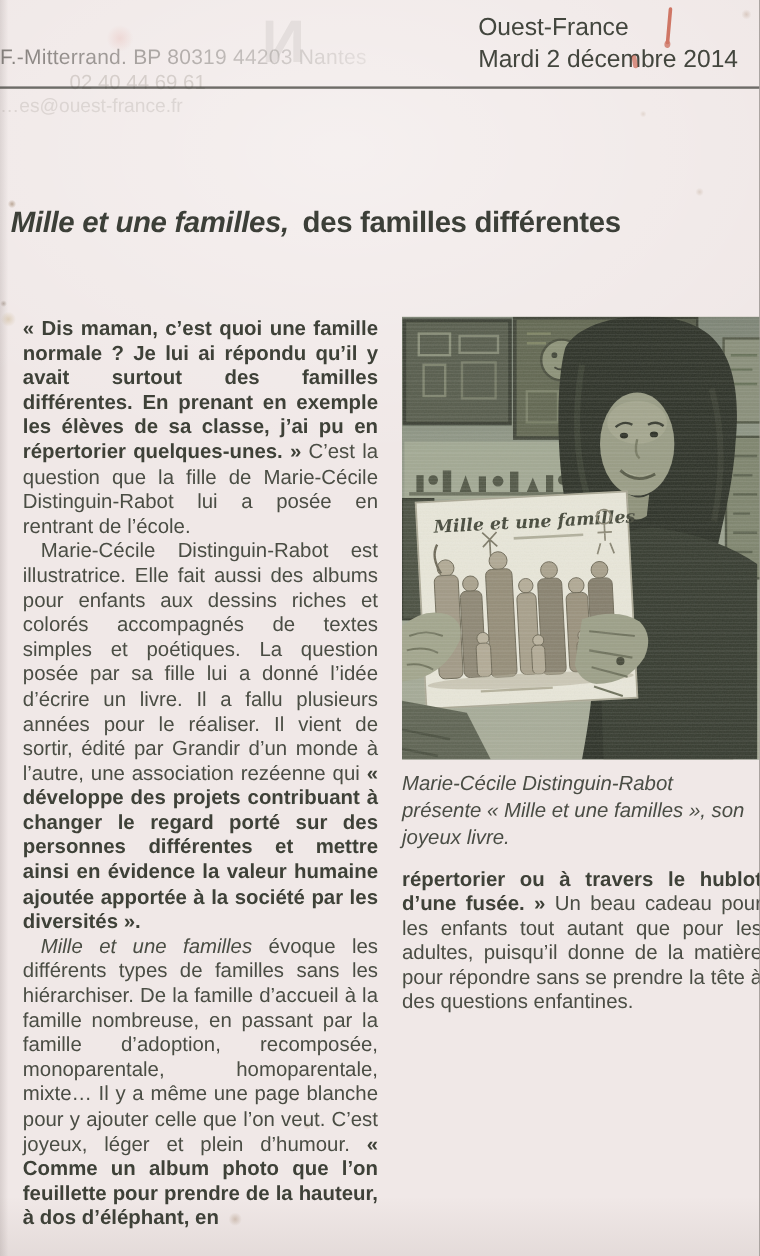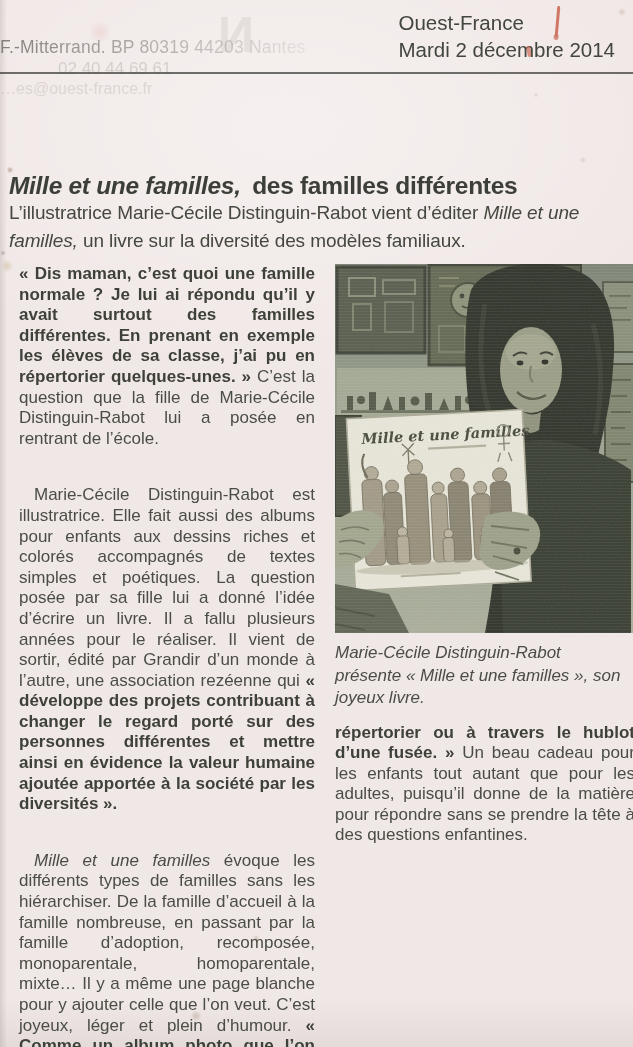--- a/index.html
+++ b/index.html
@@ -57,21 +57,21 @@
   .standfirst{
     position:absolute;left:9px;top:199px;width:613px;
     font-size:19px;line-height:28px;letter-spacing:-.1px;color:#45483f;
   }
   .seg-italic{font-style:italic;}
   .seg-bold{font-weight:700;color:#3e4138;}
   
   .columns{position:absolute;left:19px;top:264px;width:616px;display:flex;gap:20px;}
   .col{width:300px;}
   .body-para{margin:0;font-size:17px;line-height:20.6px;text-align:justify;hyphens:auto;-webkit-hyphens:auto;}
-  .body-para.indent{text-indent:15px;margin-top:36px;}
+  .body-para.indent{text-indent:15px;}
   
   .photo-wrap{position:relative;width:302px;height:369px;overflow:hidden;background:#9aa08e;}
   .photo-wrap::after{
     content:"";position:absolute;inset:0;pointer-events:none;
     background:repeating-linear-gradient(0deg, rgba(255,255,255,.055) 0 1px, rgba(0,0,0,0) 1px 3px);
   }
   .caption{
     margin-top:9px;width:290px;font-style:italic;
     font-size:17px;line-height:22.5px;color:#4a4d45;
   }
@@ -91,23 +91,20 @@
     <div>Ouest-France</div>
     <div>Mardi 2 décembre 2014</div>
   </div>
   <div class="red-stroke"></div>
   <div class="red-tick"></div>
 
   <div class="rule"></div>
 
   <h1 class="headline"><span class="hl-italic">Mille et une familles,</span><span> des familles différentes</span></h1>
 
-  <div class="standfirst">
-      <p class="body-para" style="font-size: inherit; line-height: inherit; text-align: left;"><span class="seg-regular">L’illustratrice Marie-Cécile Distinguin-Rabot vient d’éditer </span><span class="seg-italic">Mille et une familles,</span><span class="seg-regular"> un livre sur la diversité des modèles familiaux.</span></p>
-    </div>
 
   <div class="columns">
 
     <div class="col">
         <p class="body-para"><span class="seg-bold">« Dis maman, c’est quoi une famille normale ? Je lui ai répondu qu’il y avait surtout des familles différentes. En prenant en exemple les élèves de sa classe, j’ai pu en répertorier quelques-unes. » </span><span class="seg-regular">C’est la question que la fille de Marie-Cécile Distinguin-Rabot lui a posée en rentrant de l’école.</span></p>
         <p class="body-para indent"><span class="seg-regular">Marie-Cécile Distinguin-Rabot est illustratrice. Elle fait aussi des albums pour enfants aux dessins riches et colorés accompagnés de textes simples et poétiques. La question posée par sa fille lui a donné l’idée d’écrire un livre. Il a fallu plusieurs années pour le réaliser. Il vient de sortir, édité par Grandir d’un monde à l’autre, une association rezéenne qui </span><span class="seg-bold">« développe des projets contribuant à changer le regard porté sur des personnes différentes et mettre ainsi en évidence la valeur humaine ajoutée apportée à la société par les diversités ».</span></p>
         <p class="body-para indent"><span class="seg-italic">Mille et une familles</span><span class="seg-regular"> évoque les différents types de familles sans les hiérarchiser. De la famille d’accueil à la famille nombreuse, en passant par la famille d’adoption, recomposée, monoparentale, homoparentale, mixte… Il y a même une page blanche pour y ajouter celle que l’on veut. C’est joyeux, léger et plein d’humour. </span><span class="seg-bold">« Comme un album photo que l’on feuillette pour prendre de la hauteur, à dos d’éléphant, en</span></p>
       </div>
 
     <div class="col">

